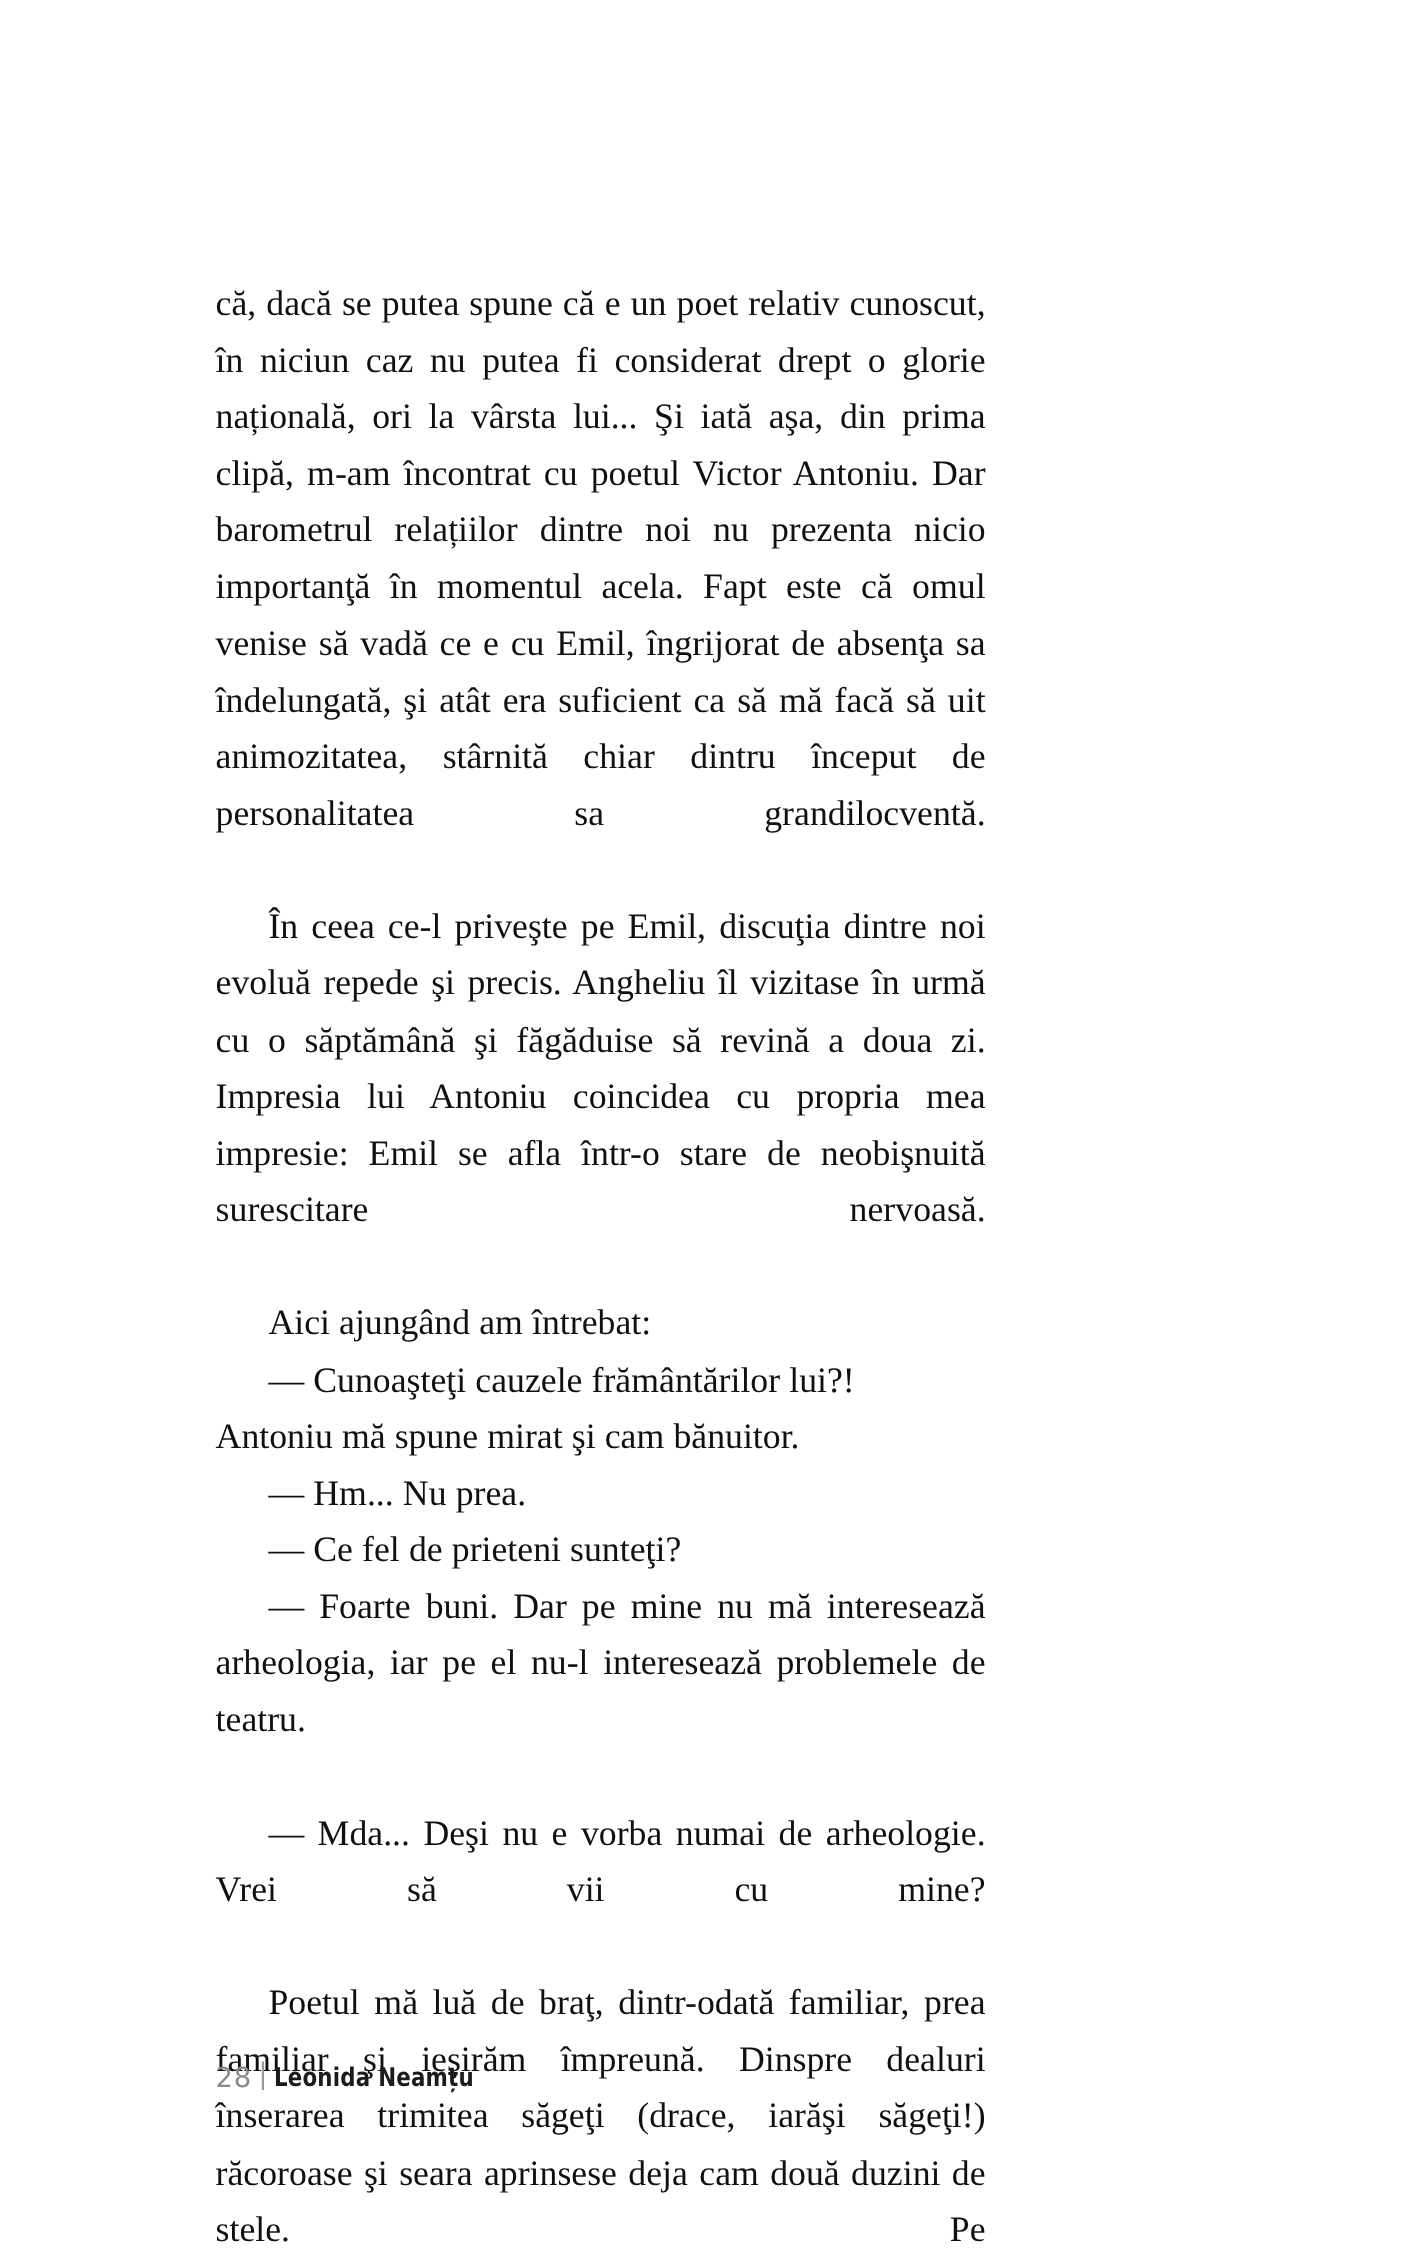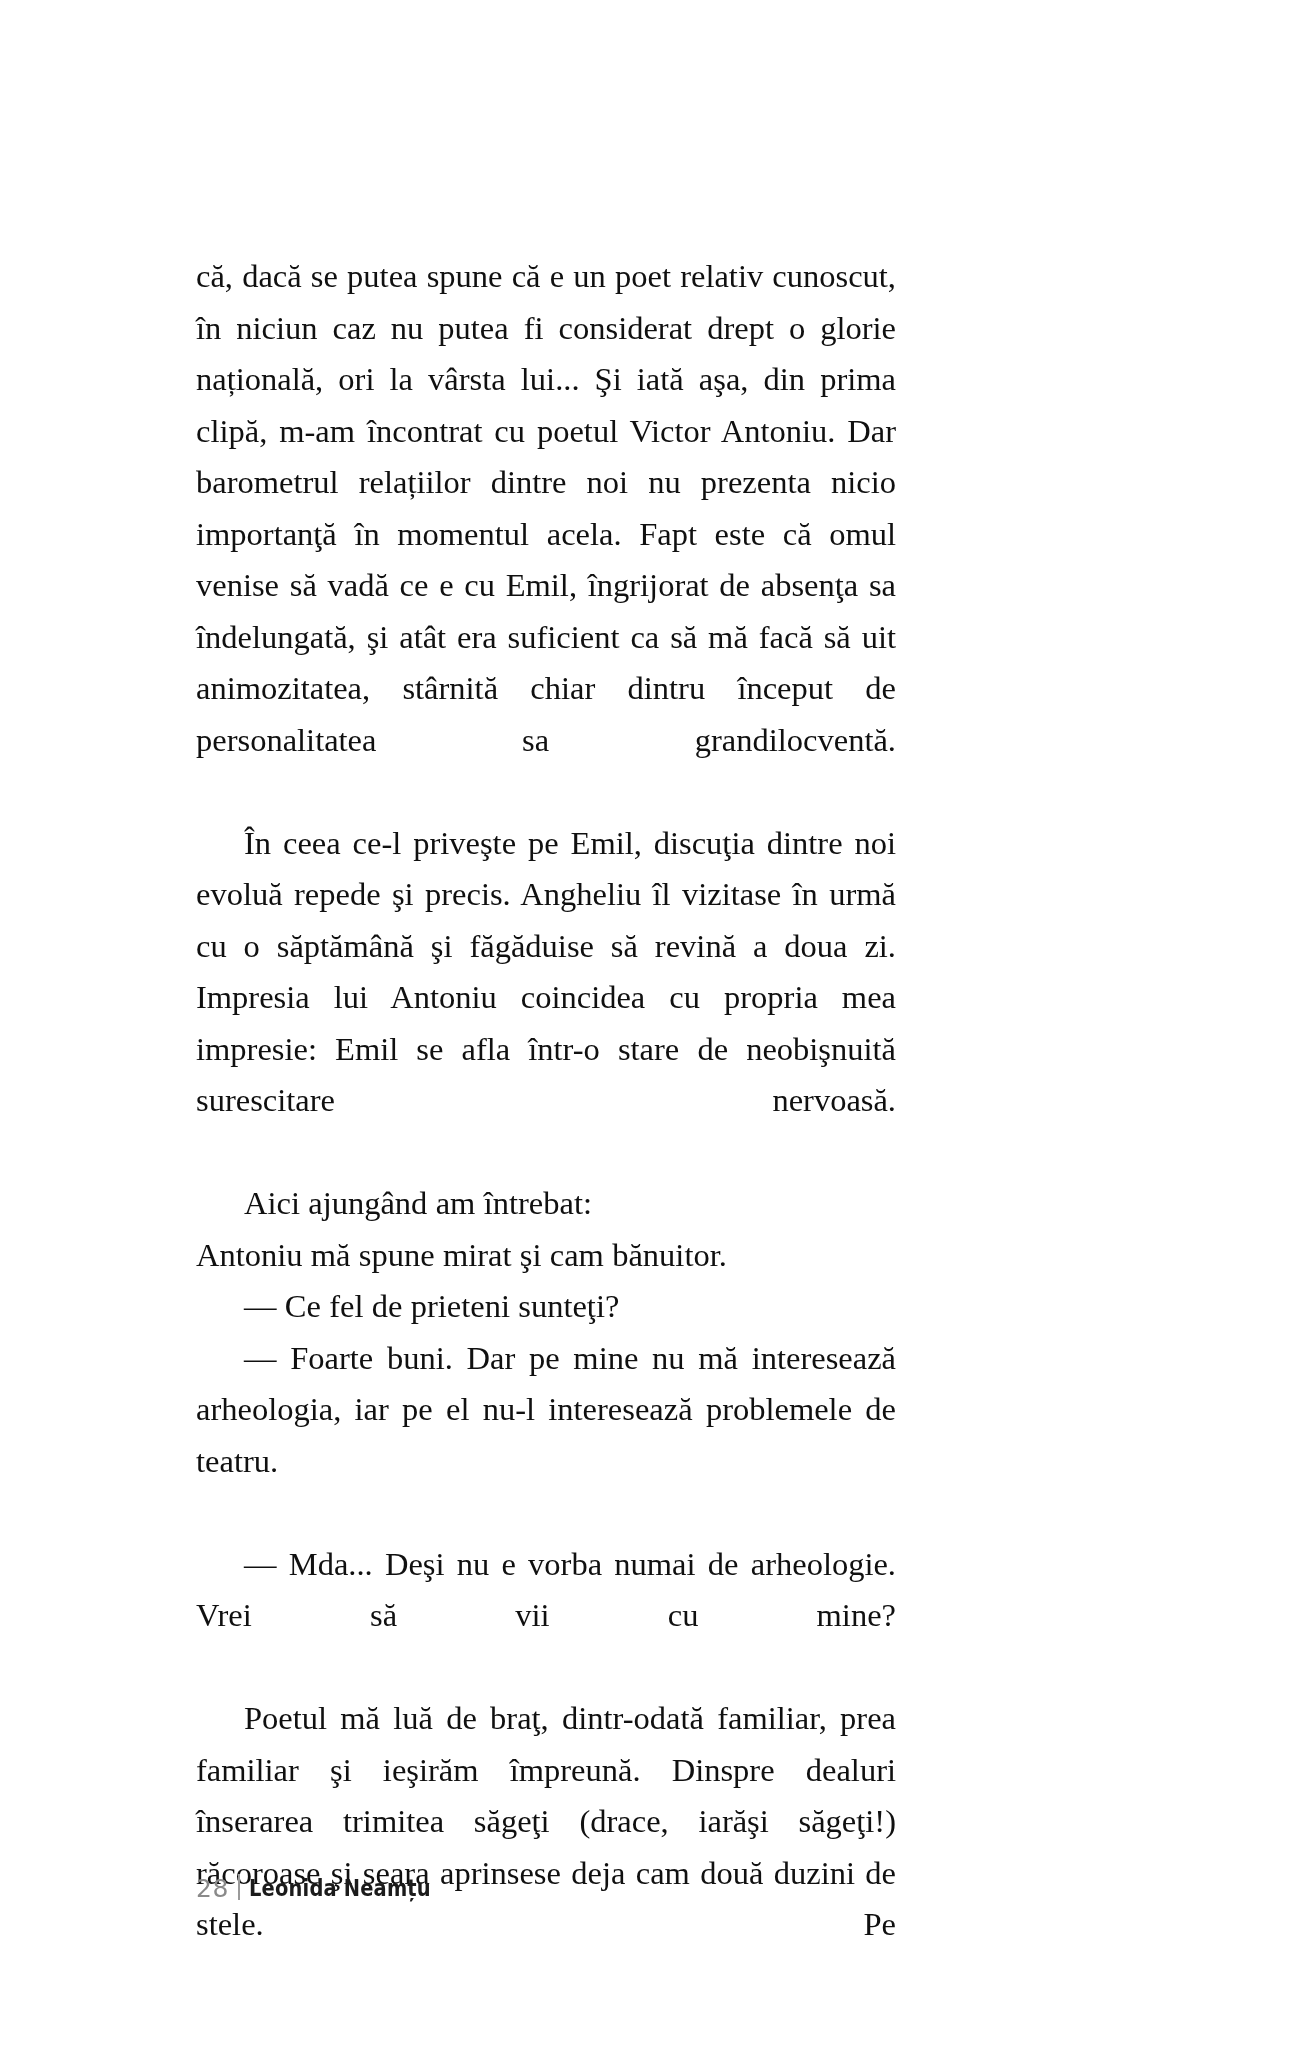--- a/index.html
+++ b/index.html
@@ -93,24 +93,26 @@
 <div class="page">
 
   <div class="text-column">
 
     <p class="para">că, dacă se putea spune că e un poet relativ cunoscut, în niciun caz nu putea fi considerat drept o glorie națională, ori la vârsta lui... Şi iată aşa, din prima clipă, m-am încontrat cu poetul Victor Antoniu. Dar barometrul relațiilor dintre noi nu prezenta nicio importanţă în momentul acela. Fapt este că omul venise să vadă ce e cu Emil, îngrijorat de absenţa sa îndelungată, şi atât era suficient ca să mă facă să uit animozitatea, stârnită chiar dintru început de personalitatea sa grandilocventă.</p>
 
     <p class="para indent">În ceea ce-l priveşte pe Emil, discuţia dintre noi evoluă repede şi precis. Angheliu îl vizitase în urmă cu o săptămână şi făgăduise să revină a doua zi. Impresia lui Antoniu coincidea cu propria mea impresie: Emil se afla într-o stare de neobişnuită surescitare nervoasă.</p>
 
     <p class="para indent nojustify">Aici ajungând am întrebat:</p>
 
+    <p class="para indent nojustify">— Cunoaşteţi cauzele frământărilor lui?!</p>
 
     <p class="para nojustify">Antoniu mă spune mirat şi cam bănuitor.</p>
 
 
+    <p class="para indent nojustify">— Hm... Nu prea.</p>
 
     <p class="para indent nojustify">— Ce fel de prieteni sunteţi?</p>
 
     <p class="para indent">— Foarte buni. Dar pe mine nu mă interesează arheologia, iar pe el nu-l interesează problemele de teatru.</p>
 
     <p class="para indent">— Mda... Deşi nu e vorba numai de arheologie. Vrei să vii cu mine?</p>
 
 
     <p class="para indent">Poetul mă luă de braţ, dintr-odată familiar, prea familiar şi ieşirăm împreună. Dinspre dealuri înserarea trimitea săgeţi (drace, iarăşi săgeţi!) răcoroase şi seara aprinsese deja cam două duzini de stele. Pe</p>
 

